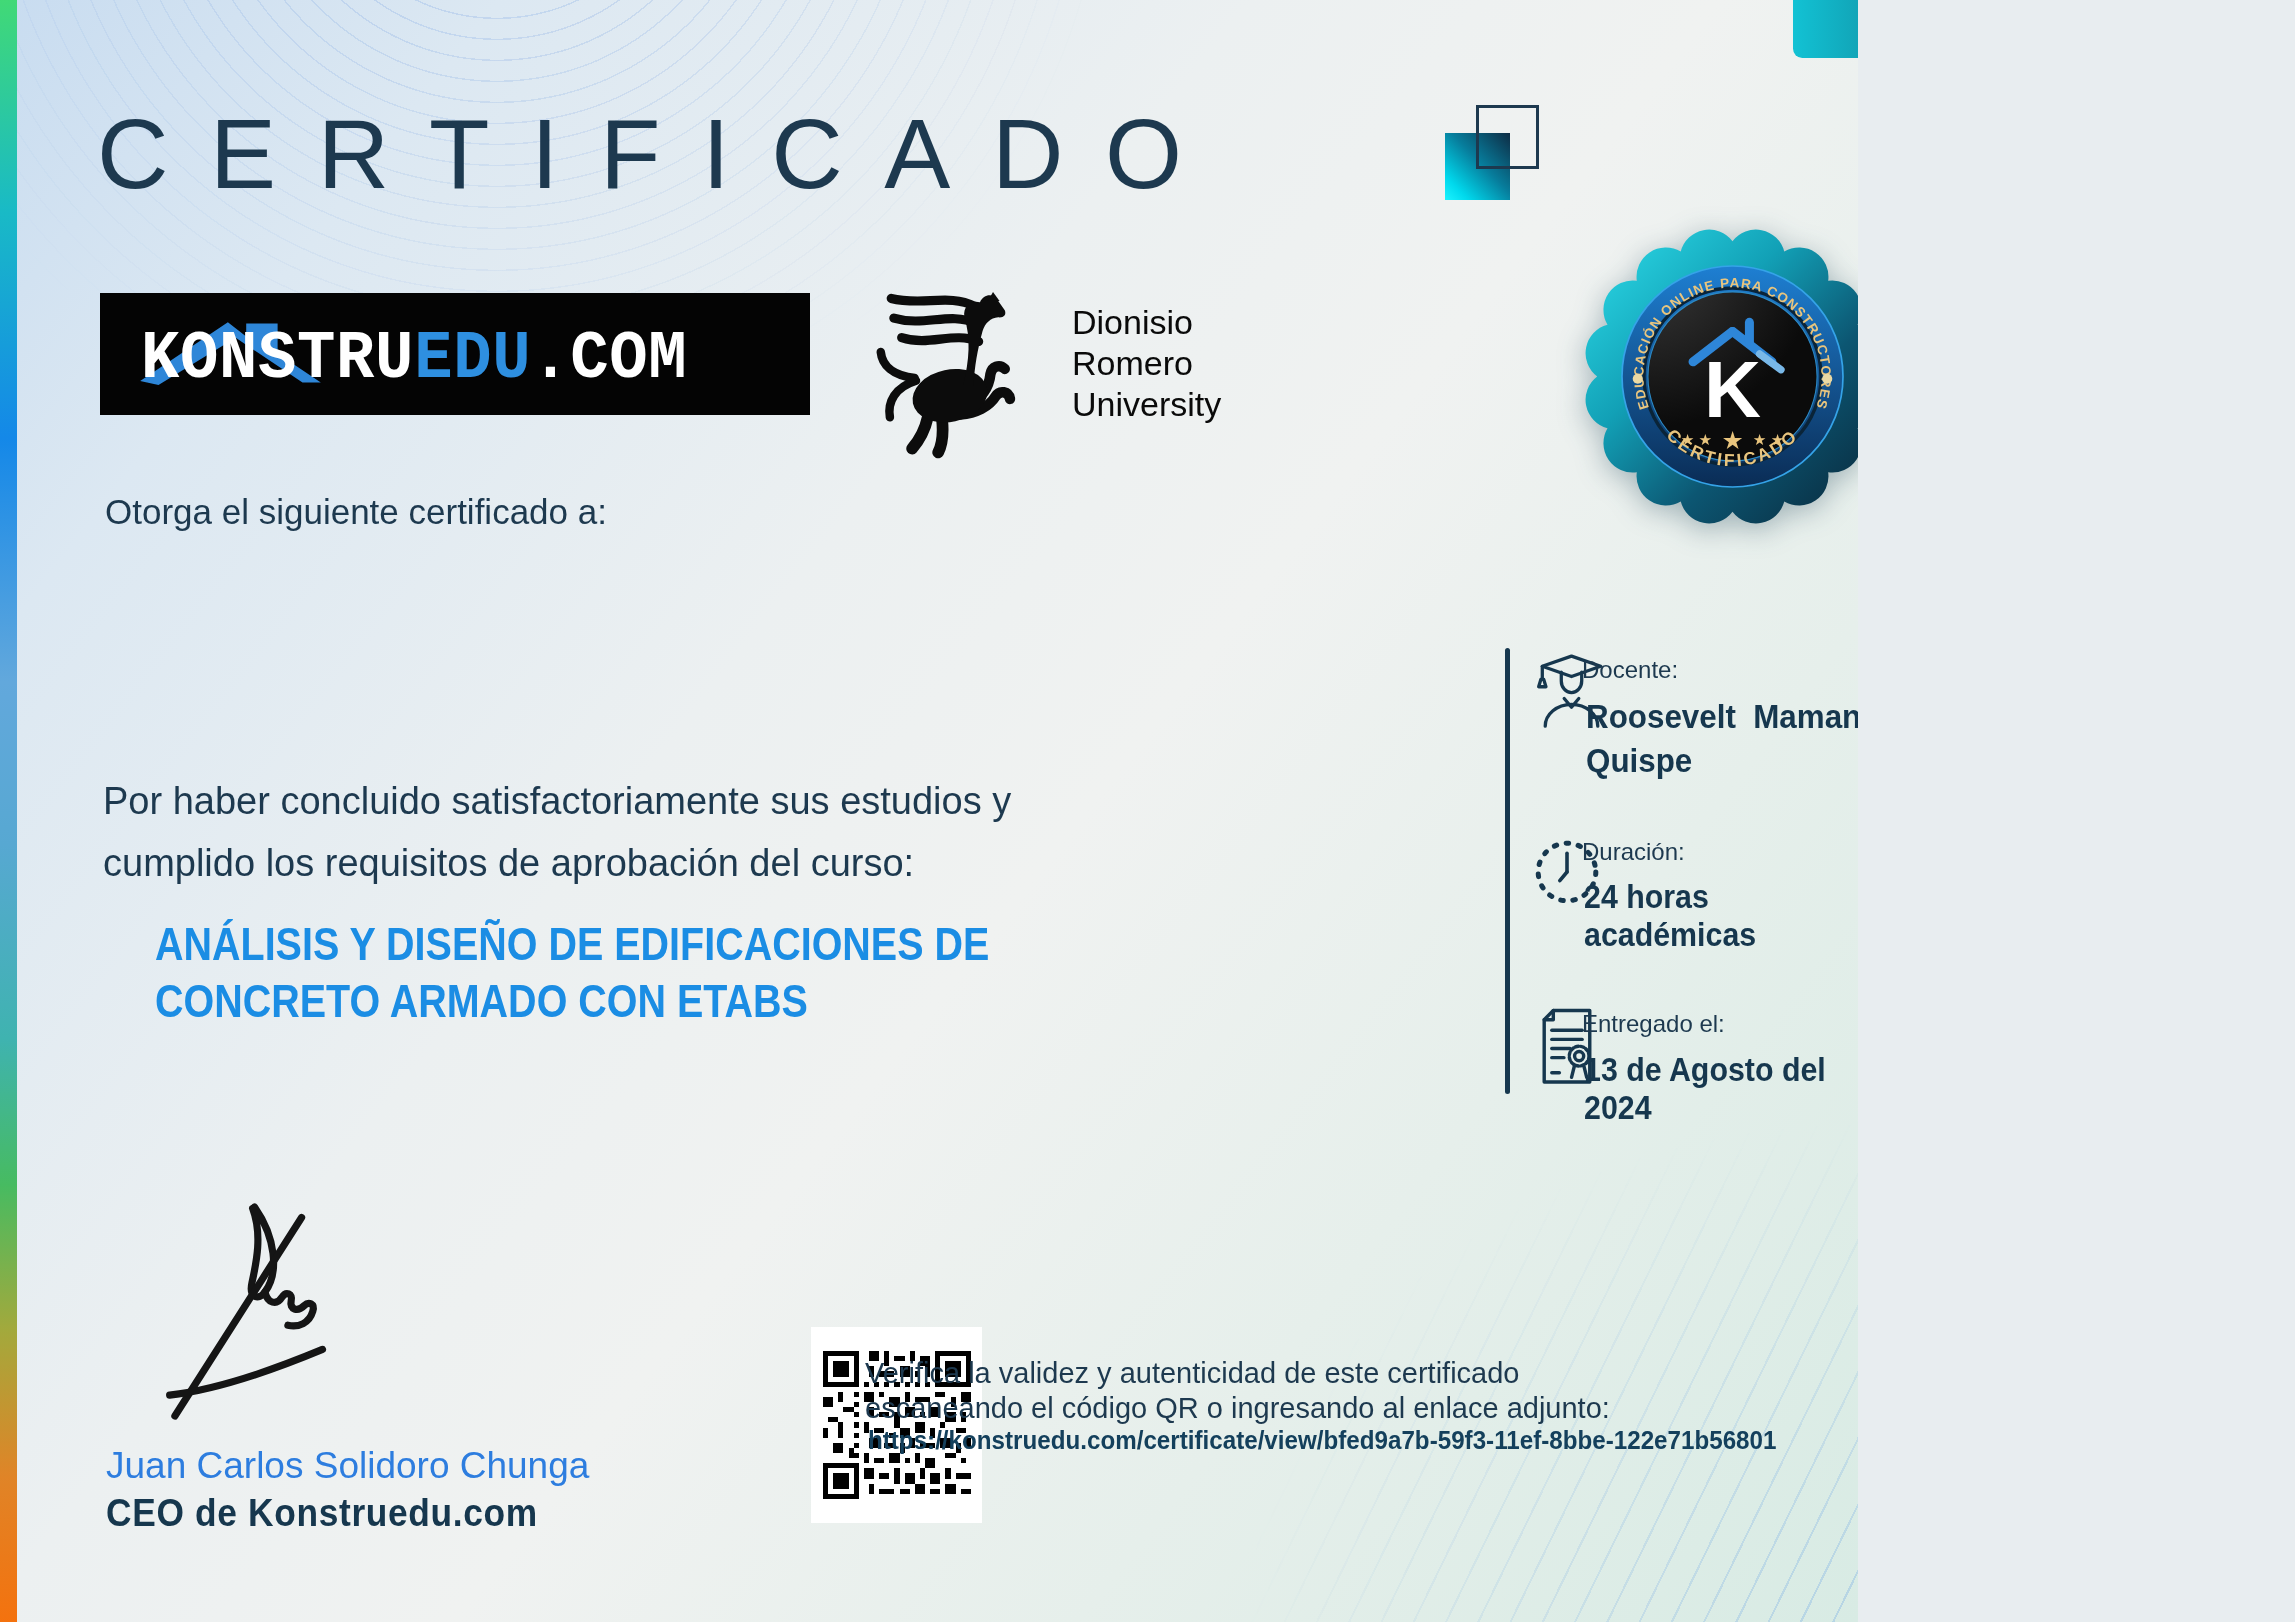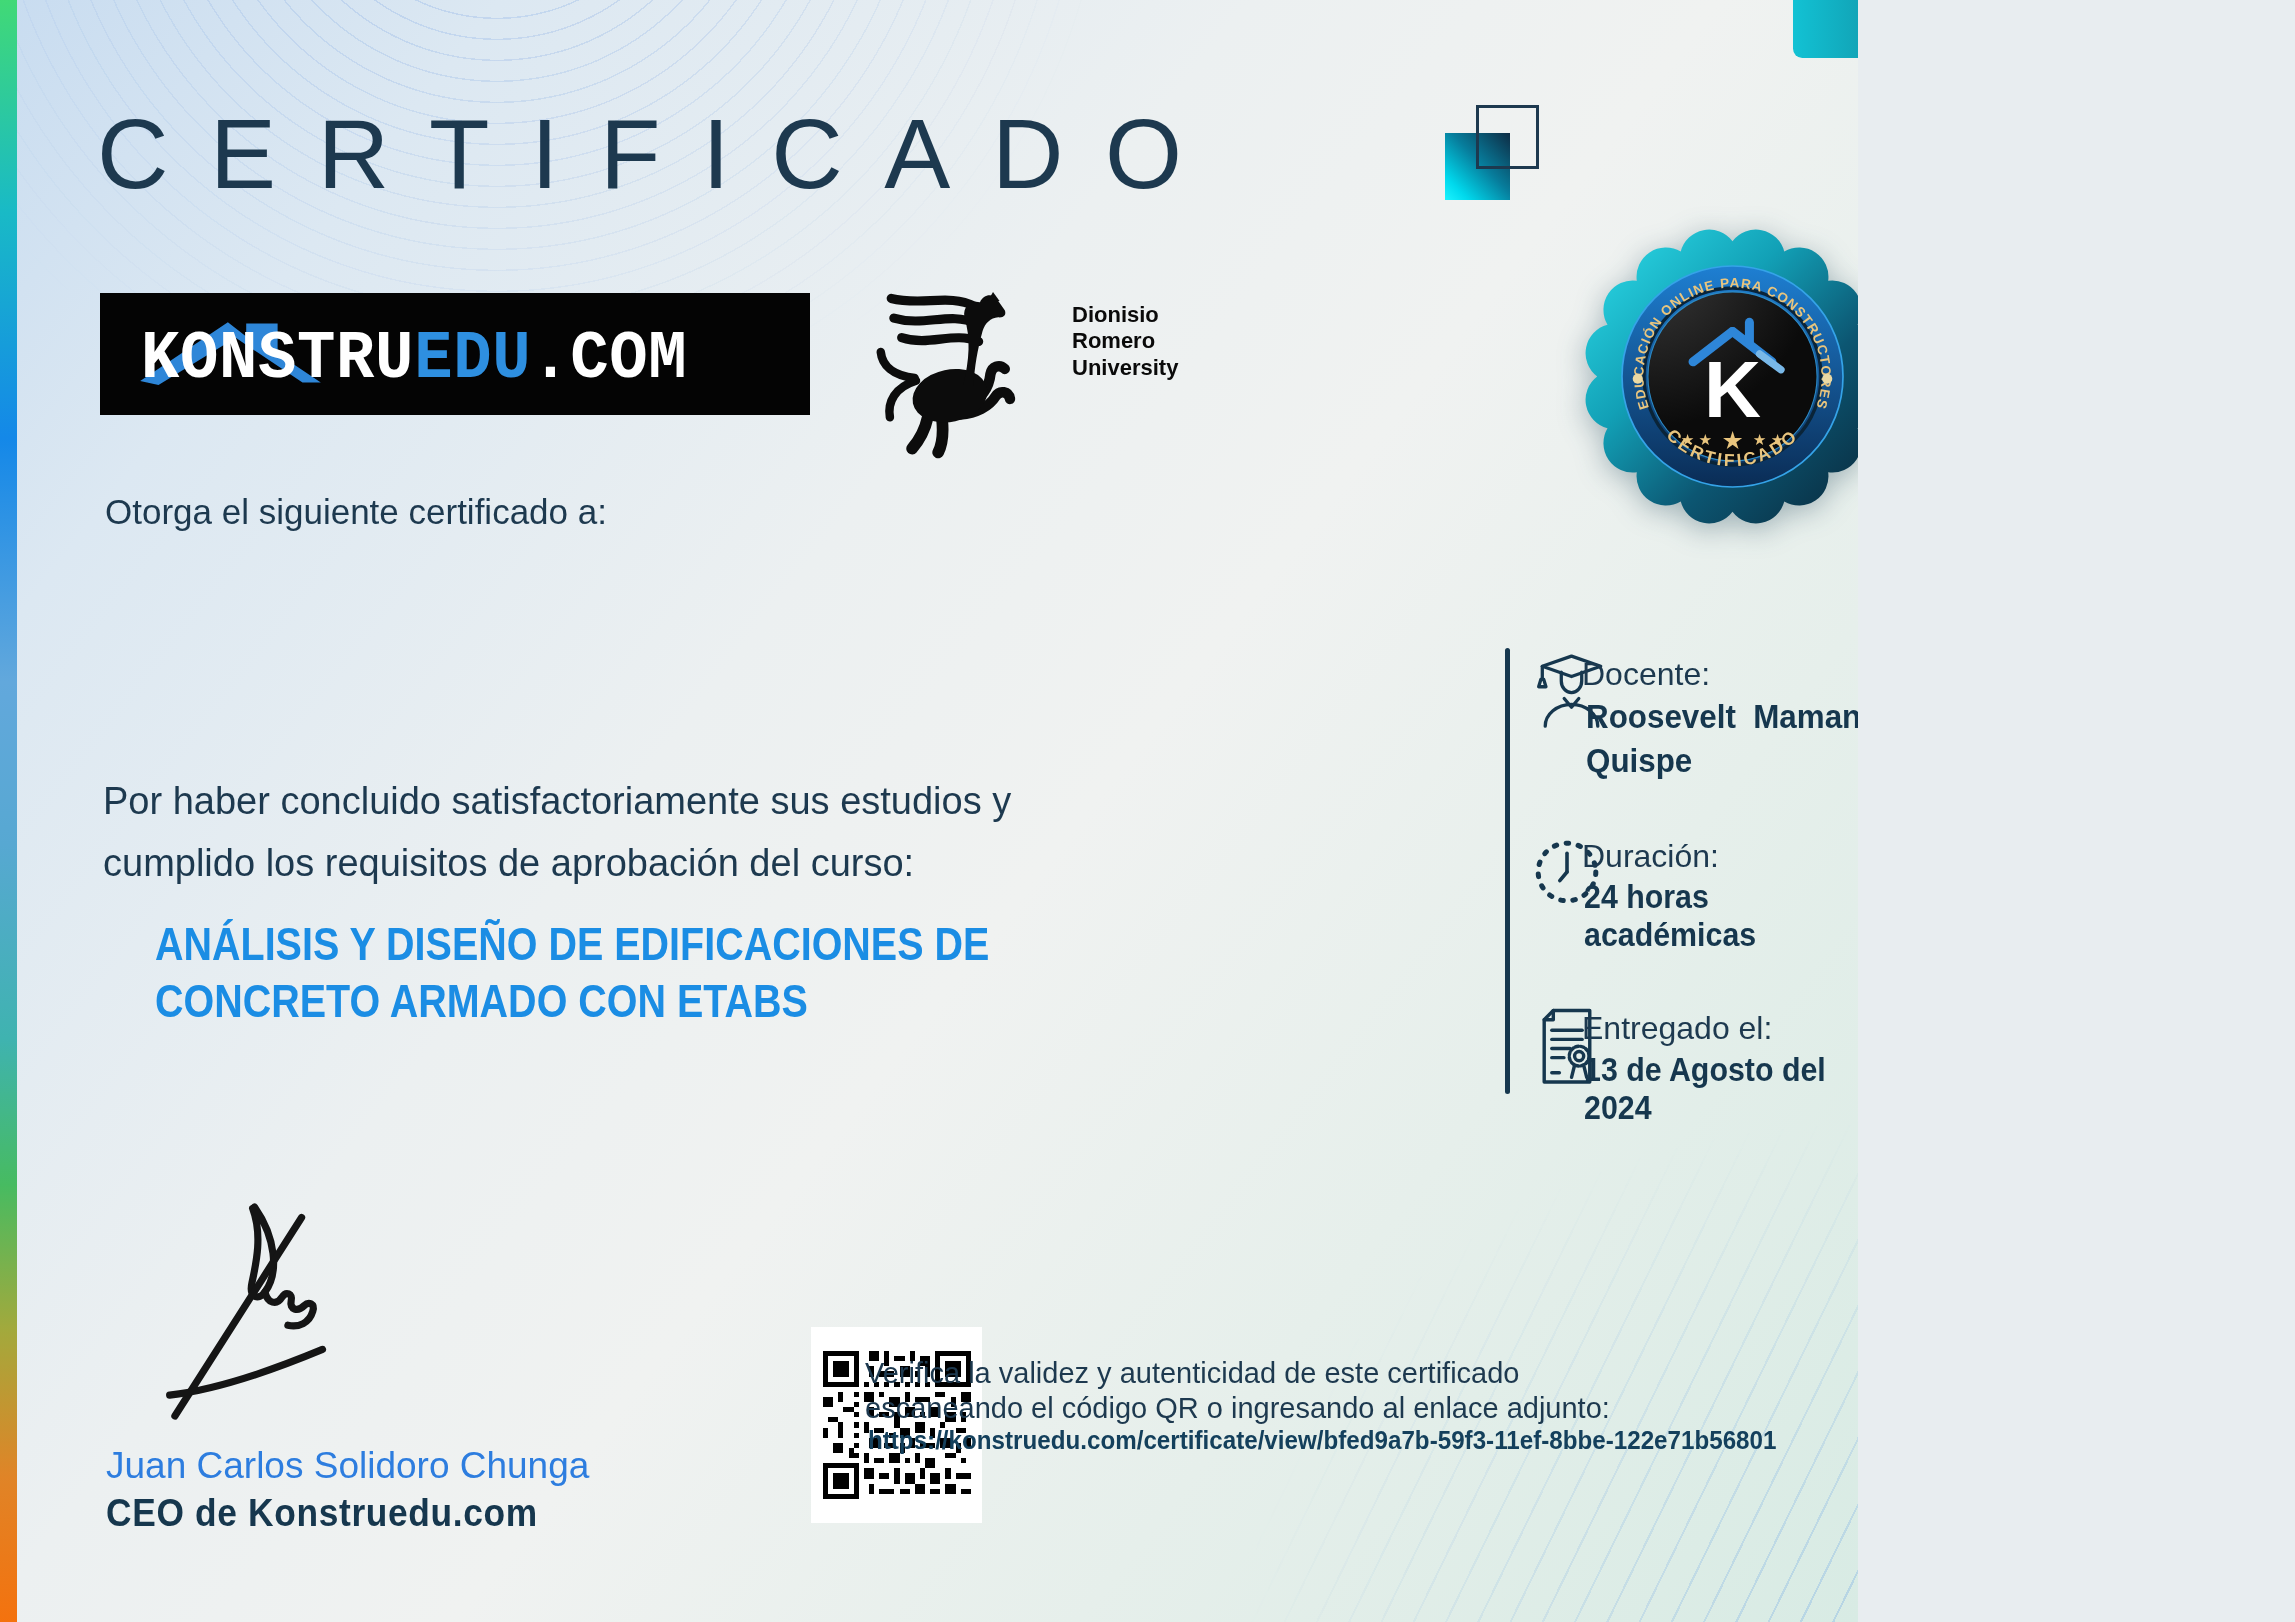--- a/index.html
+++ b/index.html
@@ -33,31 +33,31 @@
     background: linear-gradient(to bottom left,#0e2c44 0%,#077d9c 45%,#00d9ed 82%,#1cf4ff 100%); }
   .sq-outline { left:1476px; top:105px; width:63px; height:64px; border:3.9px solid #1d394f; }
   
   .logo-box { left:100px; top:293px; width:710px; height:122px; background:#040404;
     display:flex; align-items:flex-end; padding:0 0 18.3px 41px;font-family:Liberation Mono, monospace; }
   .logo-text { font-size:68px; font-weight:700; color:#ffffff; letter-spacing:0.7px; transform:scaleX(.94); transform-origin:0 100%; white-space:nowrap; }
   .logo-text .blue { color:#2e8fe0; }
   .logo-roof { position:absolute; left:31px; top:19.6px; }
   
   .horse { left:865px; top:288px; }
-  .partner-text { left:1072px; top:302px; font-size:22px; font-weight:700; color:#0a0a0a; line-height:1.2; white-space:pre-line; }
+  .partner-text { left:1072px; top:302px; font-size:34px; font-weight:400; color:#0a0a0a; line-height:1.2; white-space:pre-line; }
   
   .badge { left:1569px; top:213px; filter: drop-shadow(0 6.5px 14.4px rgba(20,60,80,.35)); }
   
   .intro { left:105px; top:492px; font-size:35px; color:#1d394f; }
   .recipient { left:113px; top:561px; font-size:71px; font-weight:700; color:#16374e; white-space:nowrap; }
   .para { left:103px; top:771px; font-size:38px; color:#1d394f; line-height:1.62; white-space:pre-line; }
   .course { left:116px; top:915px; font-size:47px; font-weight:700; color:#1b8de4; line-height:1.22; white-space:pre;margin-left:39px; }
   
   .divider { left:1505px; top:648px; width:5.2px; height:446px; background:#16374e; border-radius:2.6px; }
-  .d-label { font-size:32px; color:#1d394f; }
+  .d-label { font-size:24px; color:#1d394f; }
   .d-value { font-size:33px; font-weight:700; color:#16374e; }
   .docente-name { left:1586px; top:695px; width:419px; line-height:1.32; white-space:pre-wrap; }
   
   .sig-name { left:106px; top:1445px; font-size:37px; color:#2d7ddf; }
   .sig-role { left:106px; top:1492px; font-size:38px; font-weight:700; color:#16374e; letter-spacing:0.7px; }
   
   .qr-box { left:811px; top:1327px; width:171px; height:196px; background:#ffffff; display:flex; align-items:center; justify-content:center; }
   .verify-text { left:865px; top:1356px; font-size:29px; color:#1d394f; line-height:1.22; white-space:pre-line; }
   .verify-url { left:868px; top:1425px; font-size:26px; font-weight:700; color:#14405c; white-space:nowrap; }
   .verify-id { left:865px; top:1471px; font-size:30px; color:#1d394f; }

